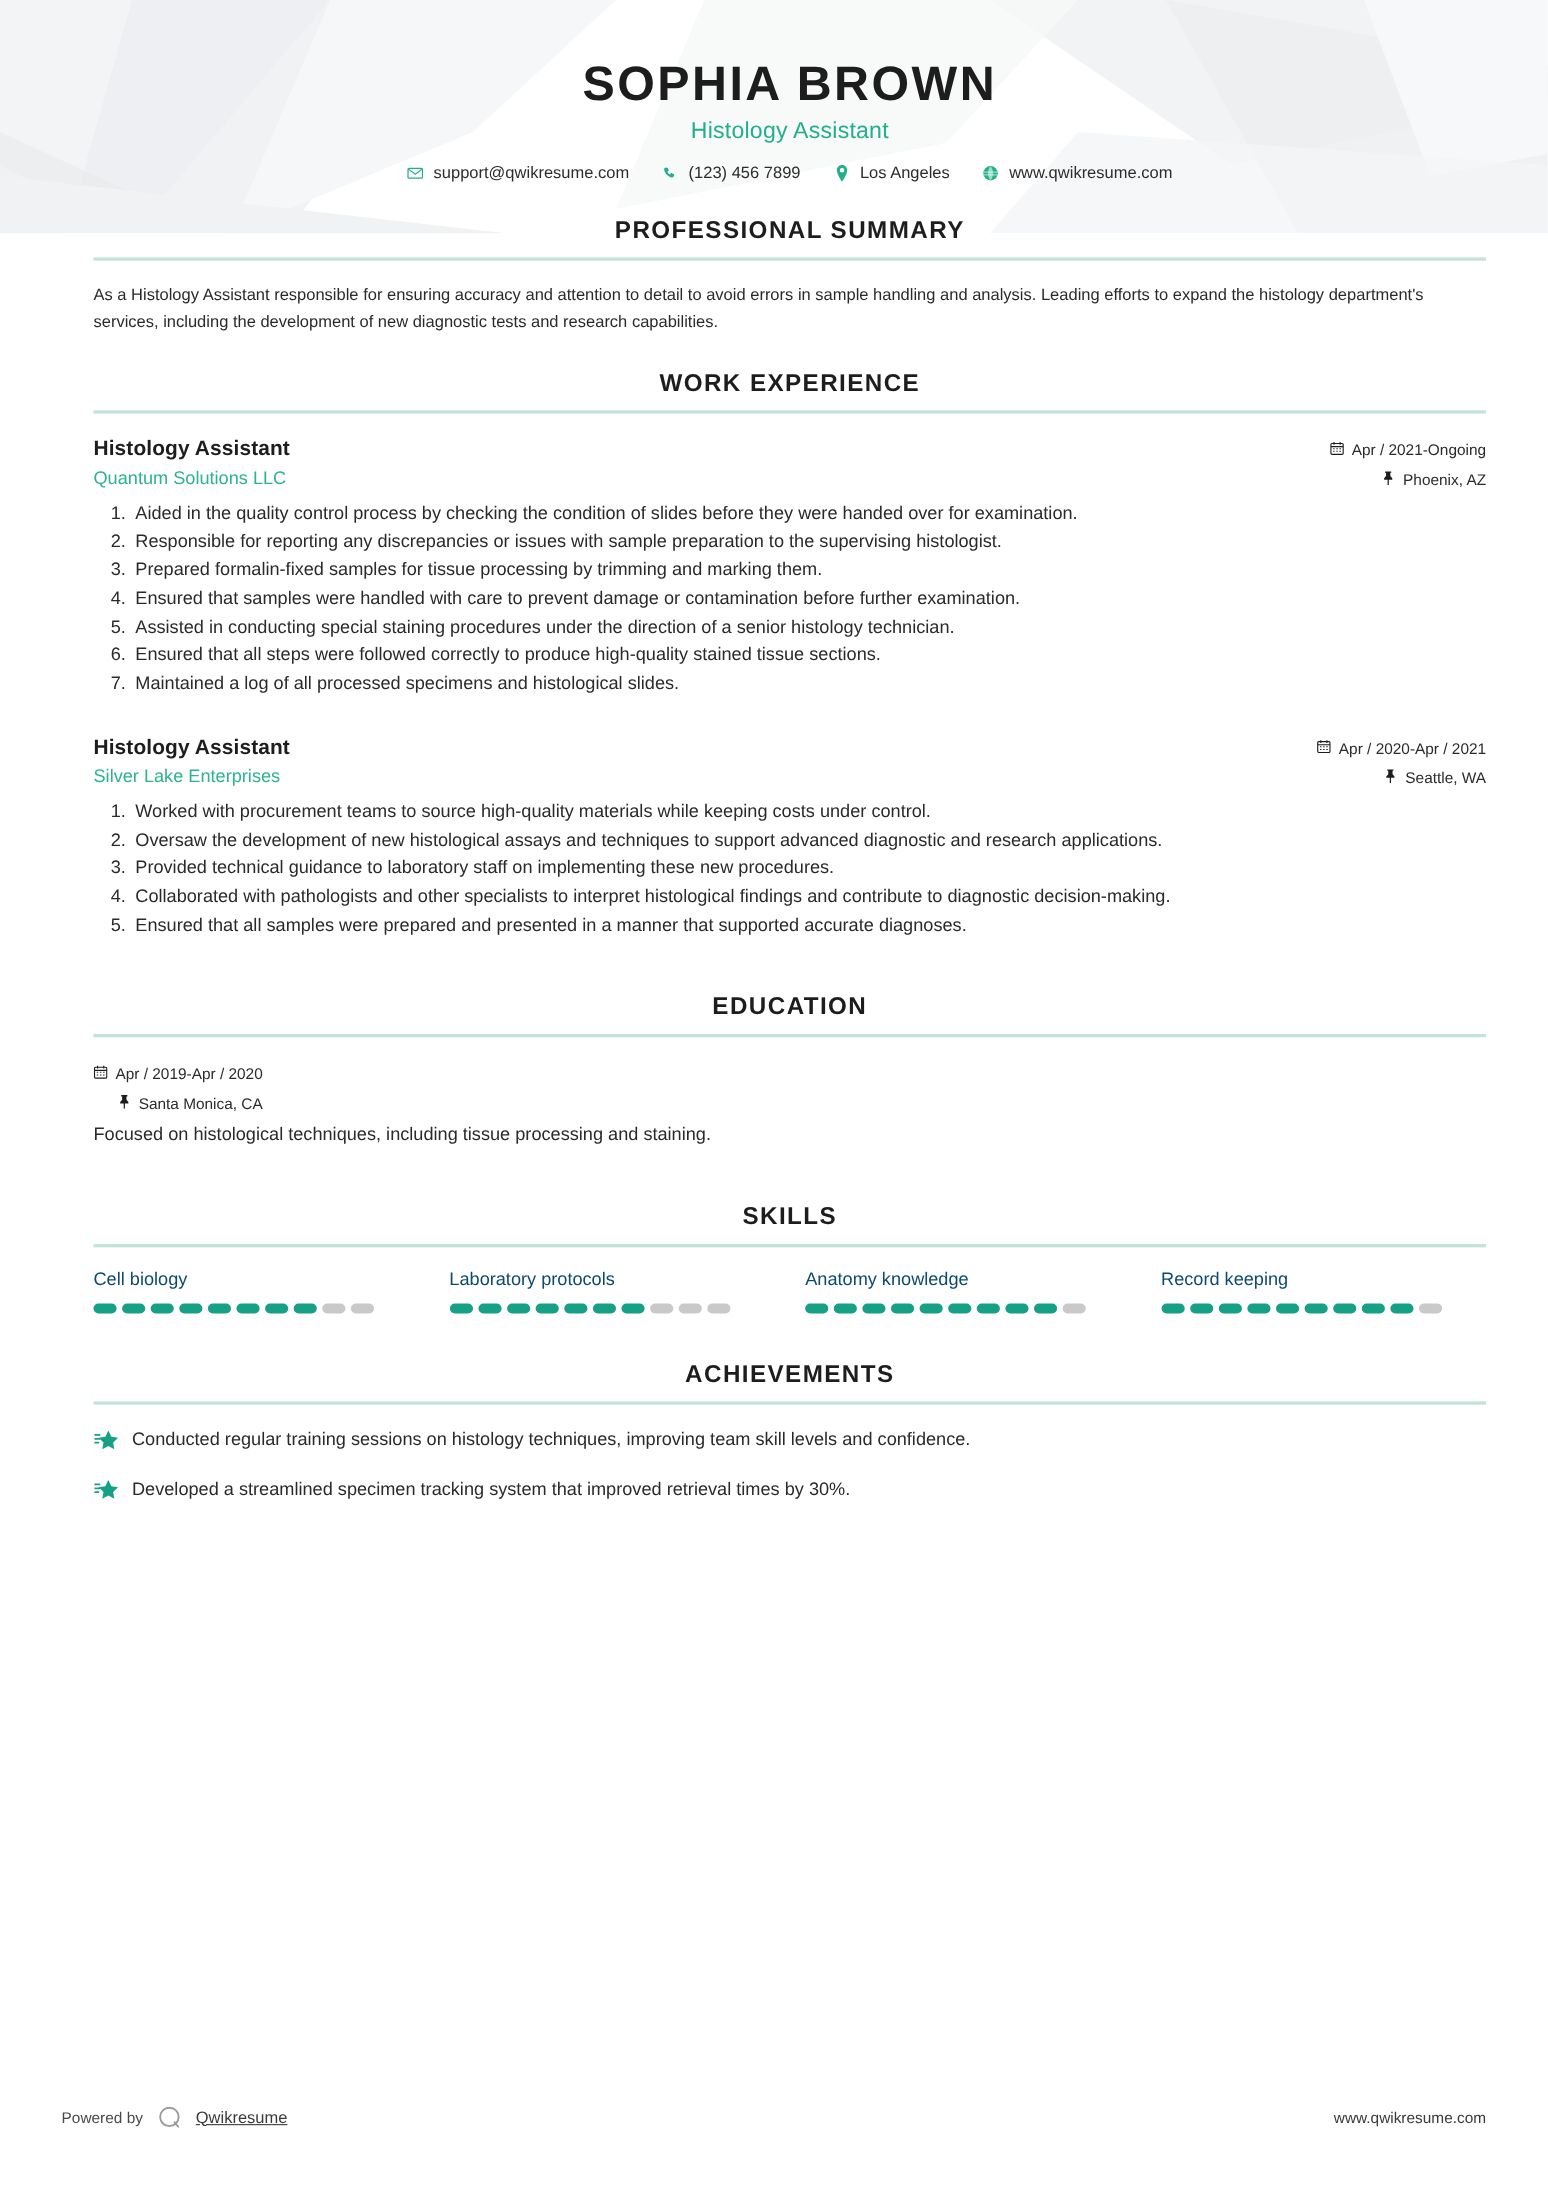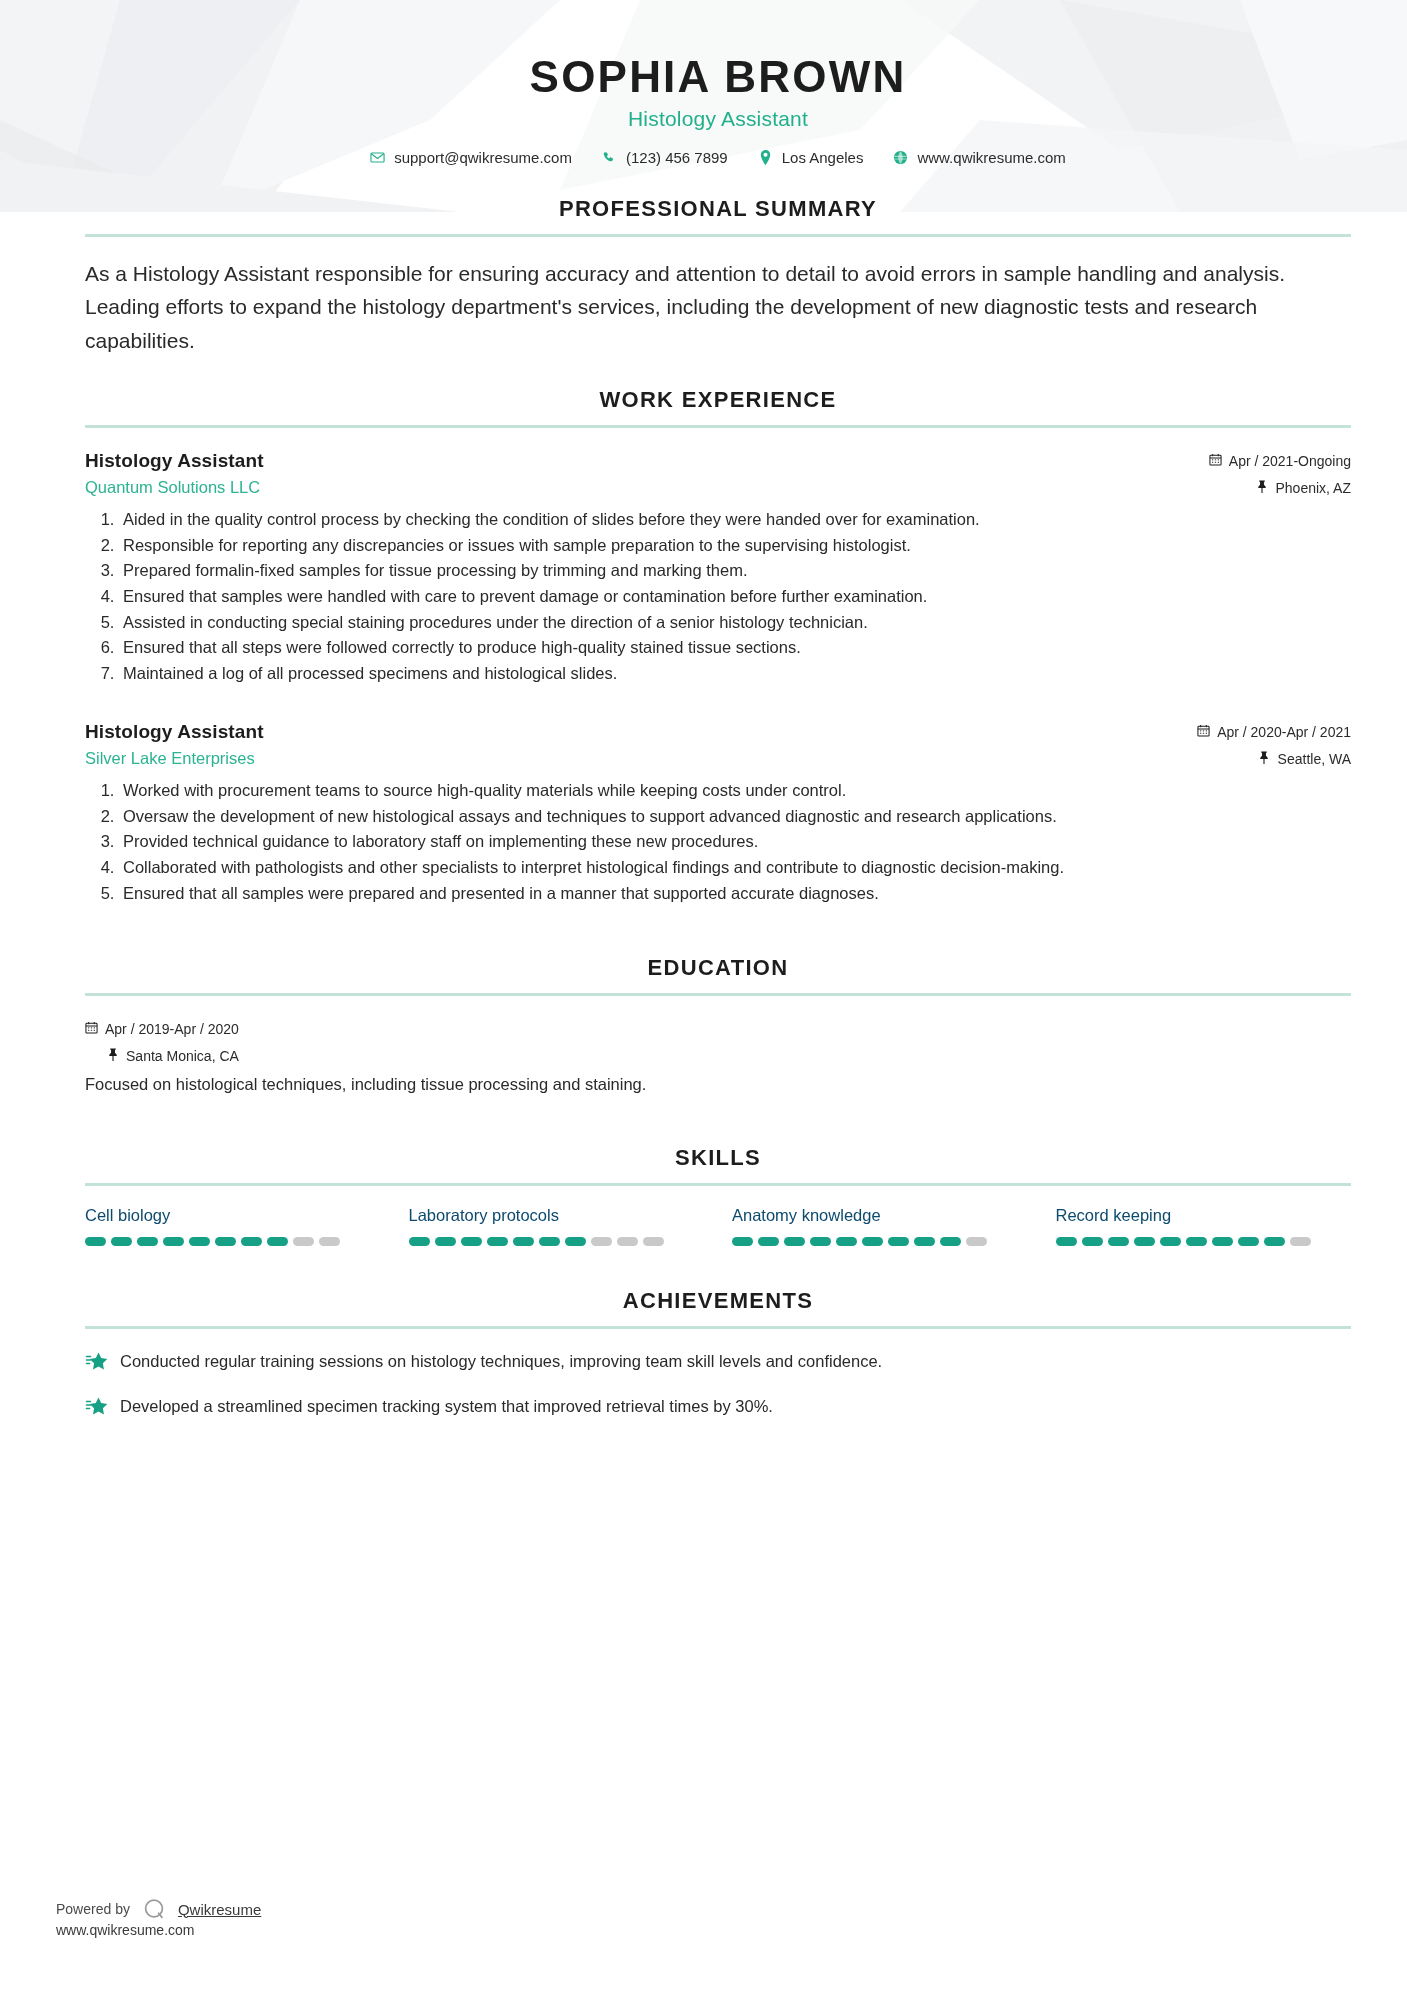--- a/index.html
+++ b/index.html
@@ -96,21 +96,21 @@
   .section-rule {
     margin-top: 12px;
     height: 3px;
     background: #c3e3d8;
     width: 100%;
   }
 
   
   .summary-text {
     margin-top: 20px;
-    font-size: 21px;
+    font-size: 15px;
     line-height: 1.58;
     color: #2a2a2a;
     text-align: left;
   }
 
   
   .entry { margin-top: 22px; }
   .entry-head {
     display: flex;
     justify-content: space-between;
@@ -219,23 +219,22 @@
   }
 
   
   .footer {
     position: absolute;
     left: 56px;
     right: 56px;
     bottom: 52px;
     display: flex;
     justify-content: space-between;
-    align-items: flex-start;
+    align-items: center;
     z-index: 2;
-    flex-direction: column;
   }
   .footer-left {
     display: flex;
     align-items: center;
     gap: 11px;
   }
   .powered-label {
     font-size: 14px;
     color: #4a4a4a;
   }

